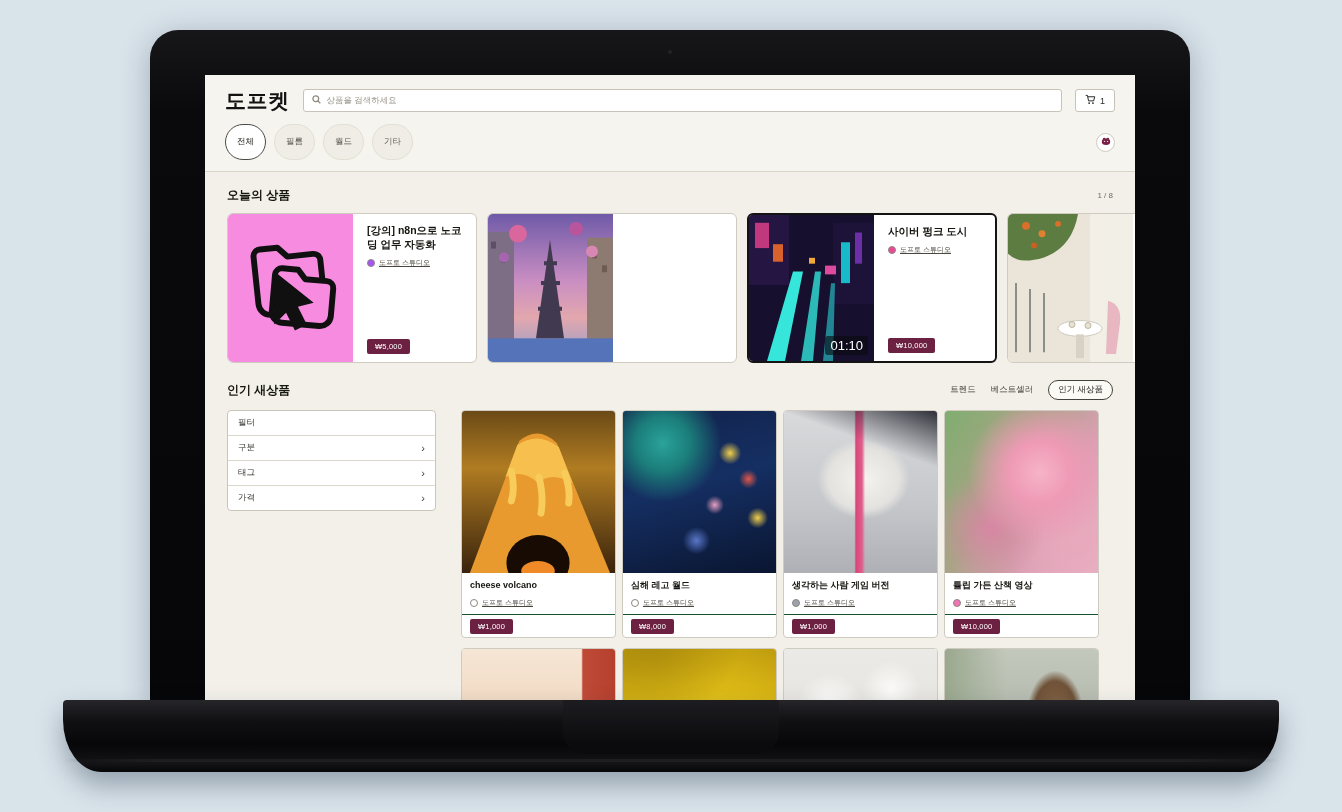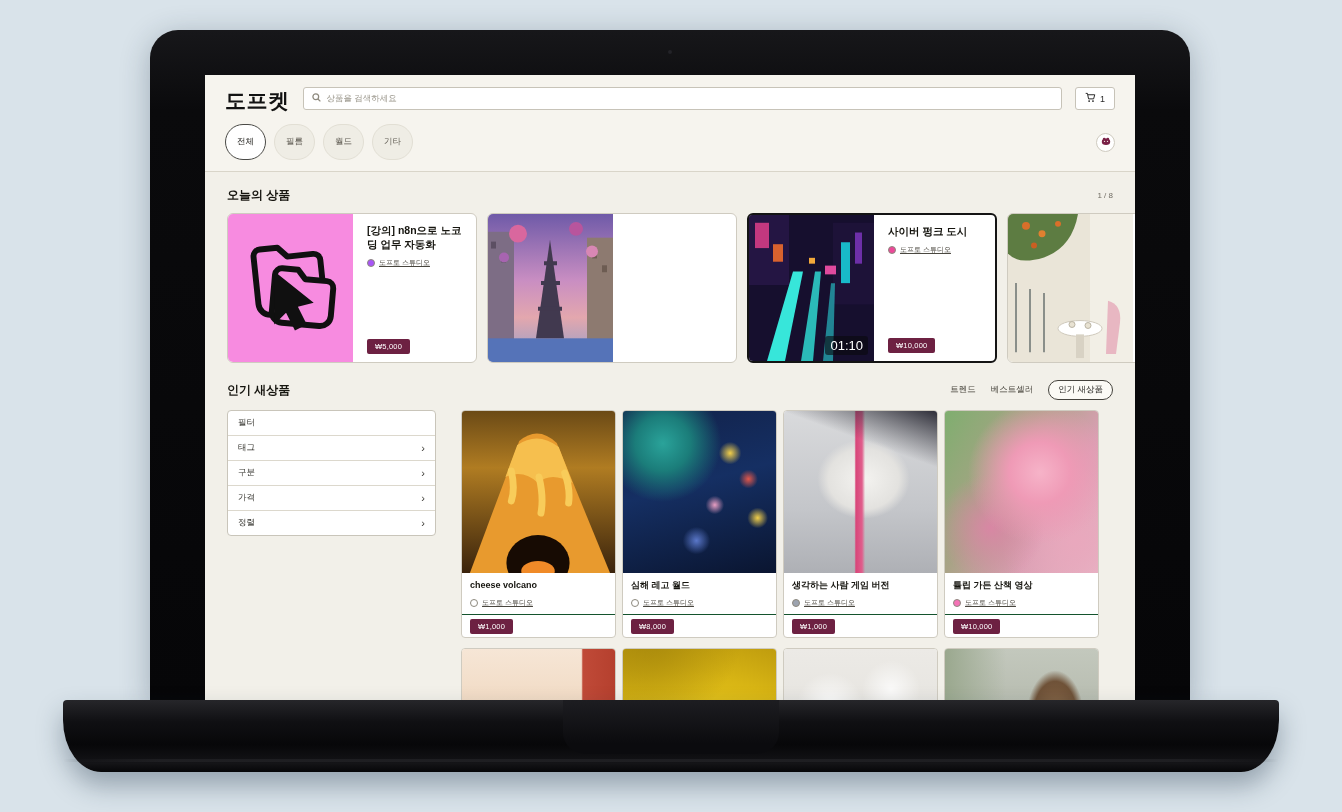--- a/index.html
+++ b/index.html
@@ -24,21 +24,21 @@
                 background:linear-gradient(180deg,#1d1d21,#0b0b0e 80%);
                 border-radius:0 0 22px 22px; }
   .base-lip { position:absolute; left:0; bottom:10px; width:100%; height:3px;
               background:linear-gradient(90deg,transparent 0,#2a2a2e 8%,#2a2a2e 92%,transparent 100%);
               opacity:.5; }
 
   
   .site { width:930px; height:627px; color:#1d1c18; font-size:10px; position:relative; }
 
   .site-header { background:#f6f4ee; border-bottom:1px solid #d9d5c9; padding:12px 20px 0 20px; }
-  .header-row { display:flex; align-items:flex-start; gap:13px; height:27px; }
+  .header-row { display:flex; align-items:center; gap:13px; height:27px; }
   .logo { font-size:21px; font-weight:900; letter-spacing:.5px; color:#121212; white-space:nowrap; }
   .search { flex:1; height:23px; background:#ffffff; border:1px solid #c7c3b8; border-radius:3px;
             display:flex; align-items:center; gap:6px; padding:0 8px; color:#9b978c; font-size:8.5px; }
   .search svg { flex:0 0 auto; }
   .cart-btn { width:40px; height:23px; background:#ffffff; border:1px solid #c7c3b8; border-radius:3px;
               display:flex; align-items:center; justify-content:center; gap:4px; font-size:9px; color:#2a2a2a; cursor:pointer; }
   .chips-row { display:flex; align-items:center; gap:8px; padding:10px 0 11px 0; }
   .chip { font-size:8.5px; padding:11px 11px; border-radius:999px; cursor:pointer;
           background:#efede5; border:1px solid #e2dfd4; color:#5f5b52; }
   .chip.selected { background:#ffffff; border:1px solid #4a4a46; color:#1d1c18; }
@@ -295,33 +295,29 @@
               </div>
             </div>
 
             <div class="popular-body">
 
               <div class="filter-panel">
                 <div class="filter-row">
                   <span>필터</span>
                 </div>
                 <div class="filter-row">
+                  <span>구분</span>
+                  <span class="chevron-icon"></span>
+                </div>
+                <div class="filter-row">
                   <span>태그</span>
                   <span class="chevron-icon"></span>
                 </div>
                 <div class="filter-row">
-                  <span>구분</span>
-                  <span class="chevron-icon"></span>
-                </div>
-                <div class="filter-row">
                   <span>가격</span>
-                  <span class="chevron-icon"></span>
-                </div>
-                <div class="filter-row">
-                  <span>정렬</span>
                   <span class="chevron-icon"></span>
                 </div>
               </div>
 
               <div class="grid">
 
                 <div class="product-card">
                   <div class="p-img">
                     <svg viewBox="0 0 155 162" preserveAspectRatio="none">
                       <defs>

